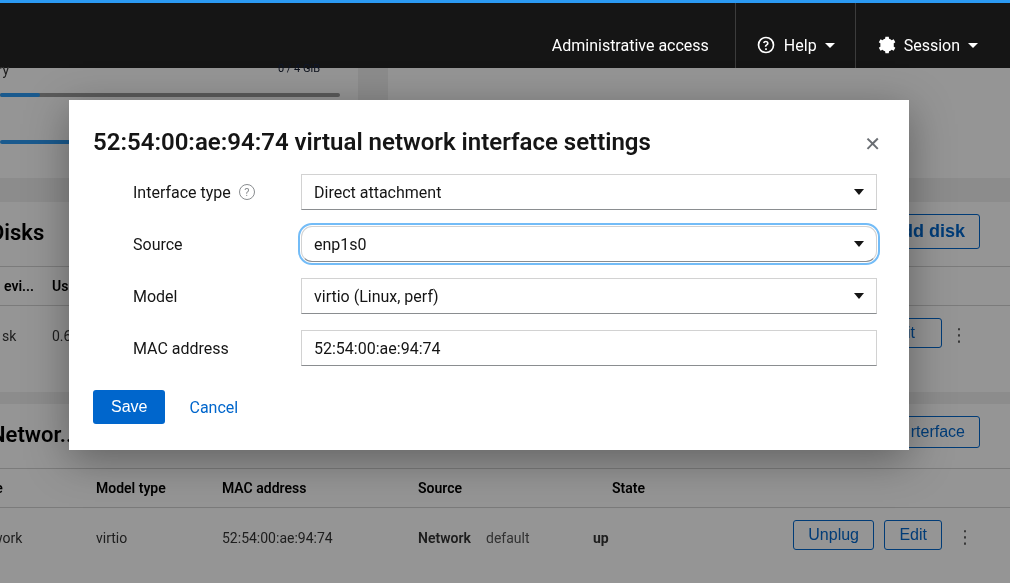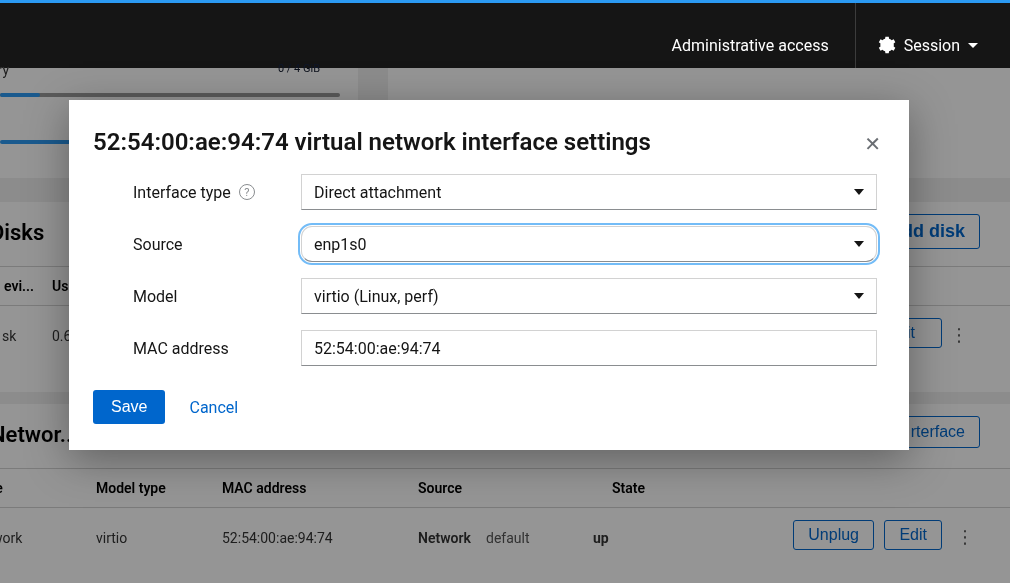--- a/index.html
+++ b/index.html
@@ -71,20 +71,27 @@
     .btn-primary { background:#06c; color:#fff; border:none; padding:8px 18px; font-size:16px; border-radius:3px; cursor:pointer; }
     .btn-link { color:#06c; font-size:16px; cursor:pointer; }
     .dd-caret { width:0; height:0; border-left:5px solid transparent; border-right:5px solid transparent; border-top:6px solid #151515; }
   </style>
 </head>
 <body>
 
 <div class="topbar">
   <div class="topbar-item">
     <span>Administrative access</span>
+  </div>
+  <div class="topbar-item">
+    <svg viewBox="0 0 24 24">
+        <path d="M12 2a10 10 0 100 20 10 10 0 000-20zm0 2a8 8 0 110 16 8 8 0 010-16zm-.3 3c-1.7 0-2.9.9-3.3 2.3l1.8.6c.2-.7.7-1.2 1.5-1.2.9 0 1.4.5 1.4 1.2 0 .6-.3.9-1.1 1.5-.9.6-1.4 1.2-1.4 2.3v.3h1.9v-.2c0-.6.3-.9 1.1-1.5.9-.6 1.5-1.3 1.5-2.5 0-1.6-1.3-2.8-3.4-2.8zM11 16v2h2v-2h-2z"></path>
+      </svg>
+    <span>Help</span>
+    <span class="caret"></span>
   </div>
   <div class="topbar-item">
     <svg viewBox="0 0 24 24">
         <path d="M12 8a4 4 0 100 8 4 4 0 000-8zm9.4 4c0-.6-.1-1.2-.2-1.8l2-1.6-2-3.4-2.4 1a8.6 8.6 0 00-3.1-1.8L15.3 2h-4l-.4 2.4a8.6 8.6 0 00-3.1 1.8l-2.4-1-2 3.4 2 1.6c-.1.6-.2 1.2-.2 1.8s.1 1.2.2 1.8l-2 1.6 2 3.4 2.4-1a8.6 8.6 0 003.1 1.8l.4 2.4h4l.4-2.4a8.6 8.6 0 003.1-1.8l2.4 1 2-3.4-2-1.6c.1-.6.2-1.2.2-1.8z"></path>
       </svg>
     <span>Session</span>
     <span class="caret"></span>
   </div>
 </div>
 

